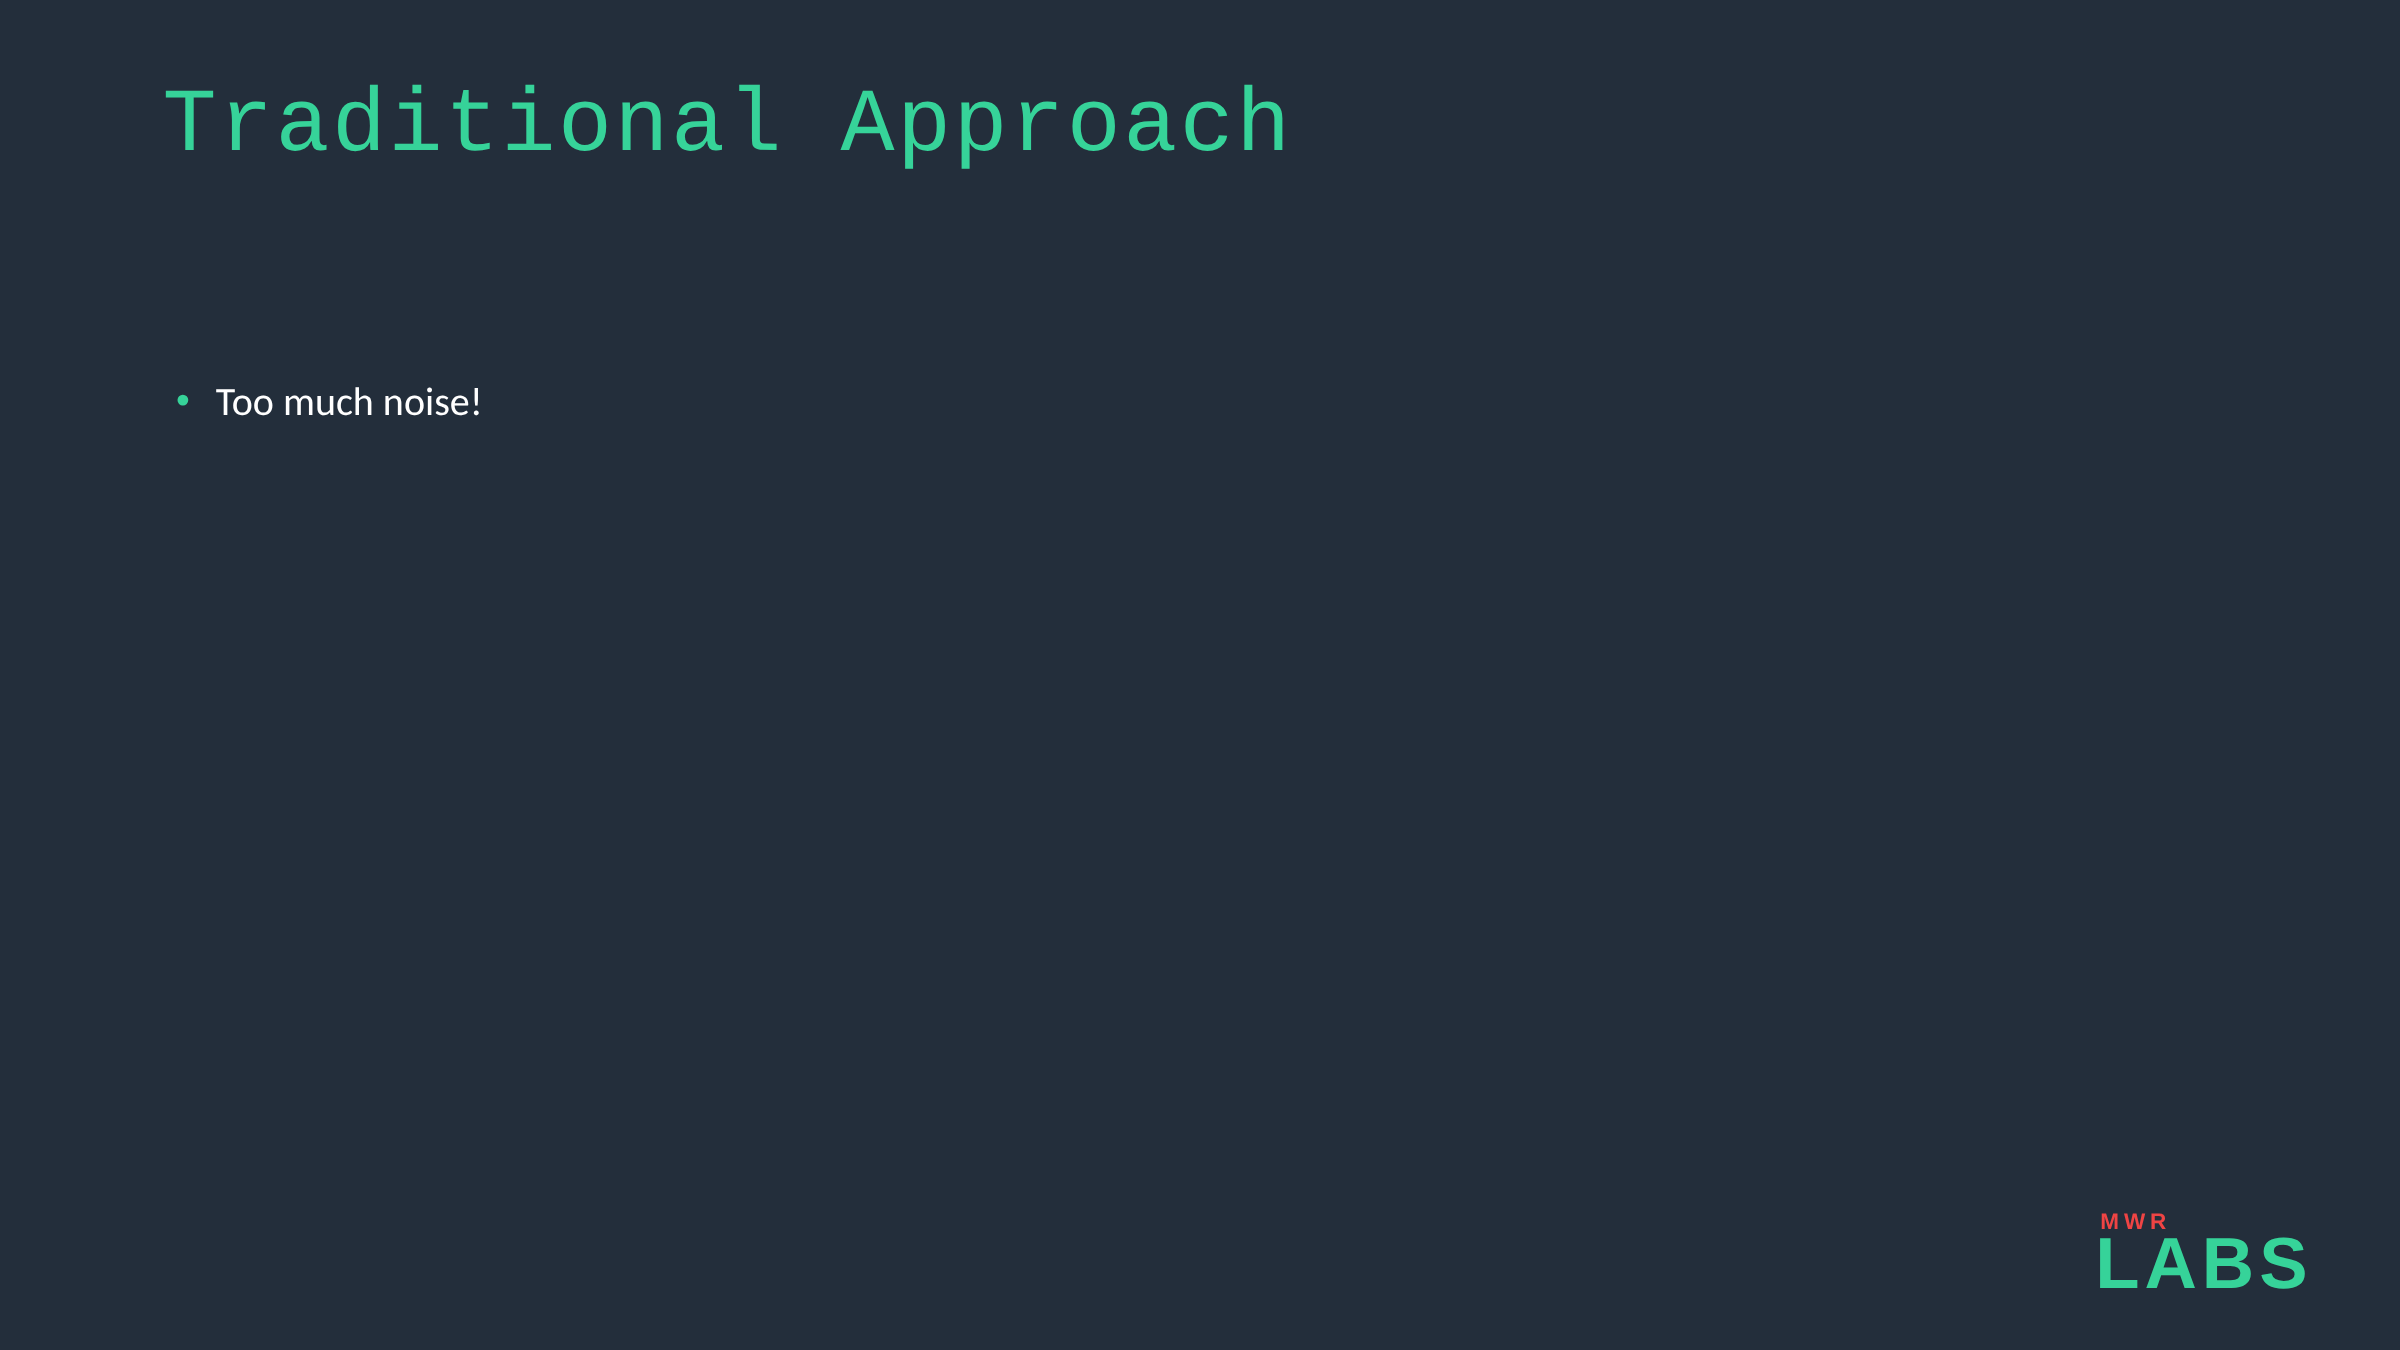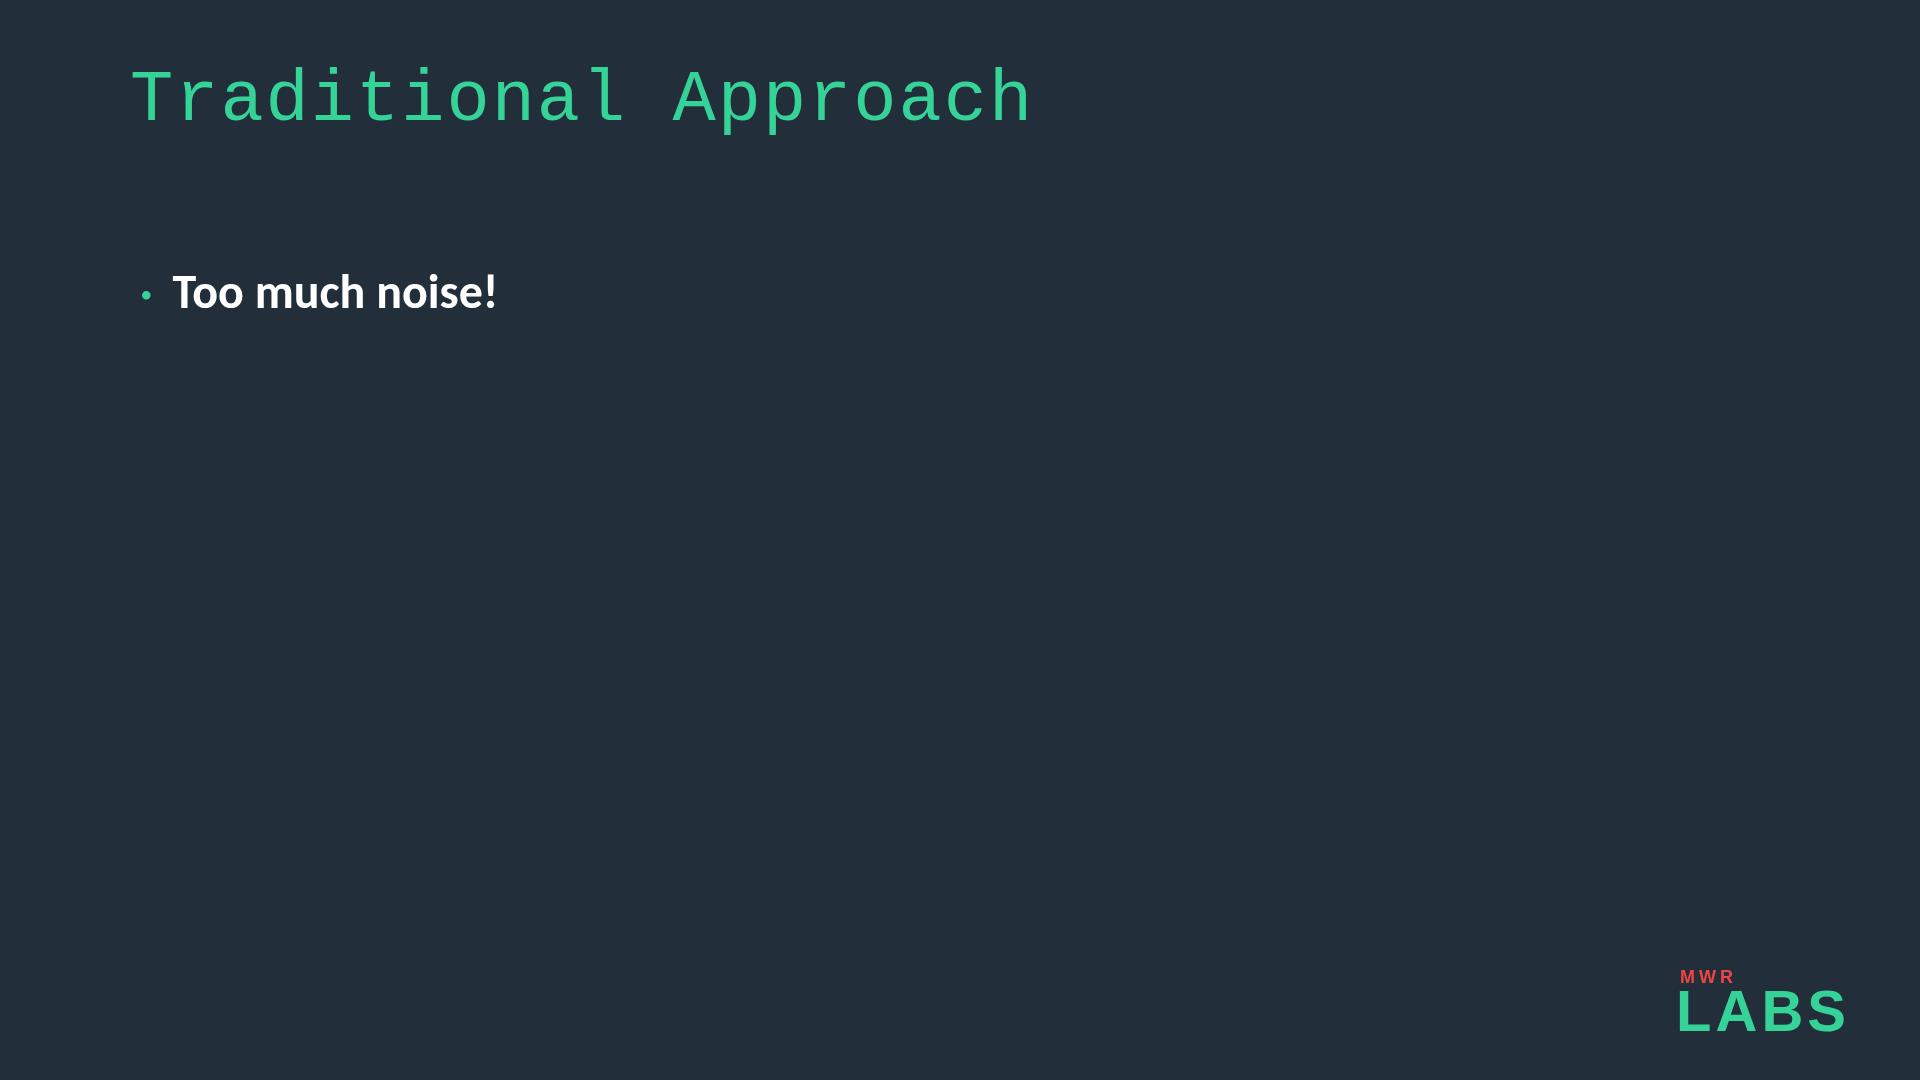--- a/index.html
+++ b/index.html
@@ -36,22 +36,23 @@
   }
   .bullet {
     color: #36d399;
     font-size: 36px;
     margin-right: 20px;
     line-height: 1;
   }
   .bullet-text {
     color: #ffffff;
     font-family: 'Segoe UI', Calibri, Arial, sans-serif;
-    font-size: 48px;
-    font-weight: 700;
+    font-size: 32px;
+    font-weight: 400;
+    margin-top: 40px;
   }
   .code-block {
     border: 2px dashed #ffffff;
     margin: 0 0 0 10px;
     padding: 14px 18px;
     font-family: 'Courier New', Courier, monospace;
     font-size: 38px;
     color: #36d399;
     line-height: 1.4;
     letter-spacing: 1px;

